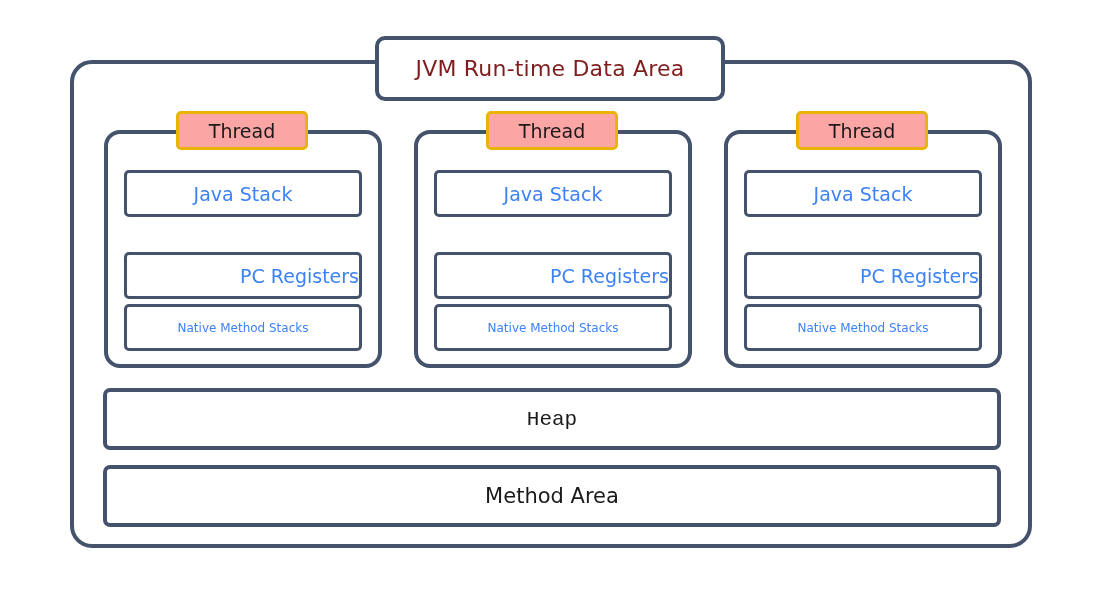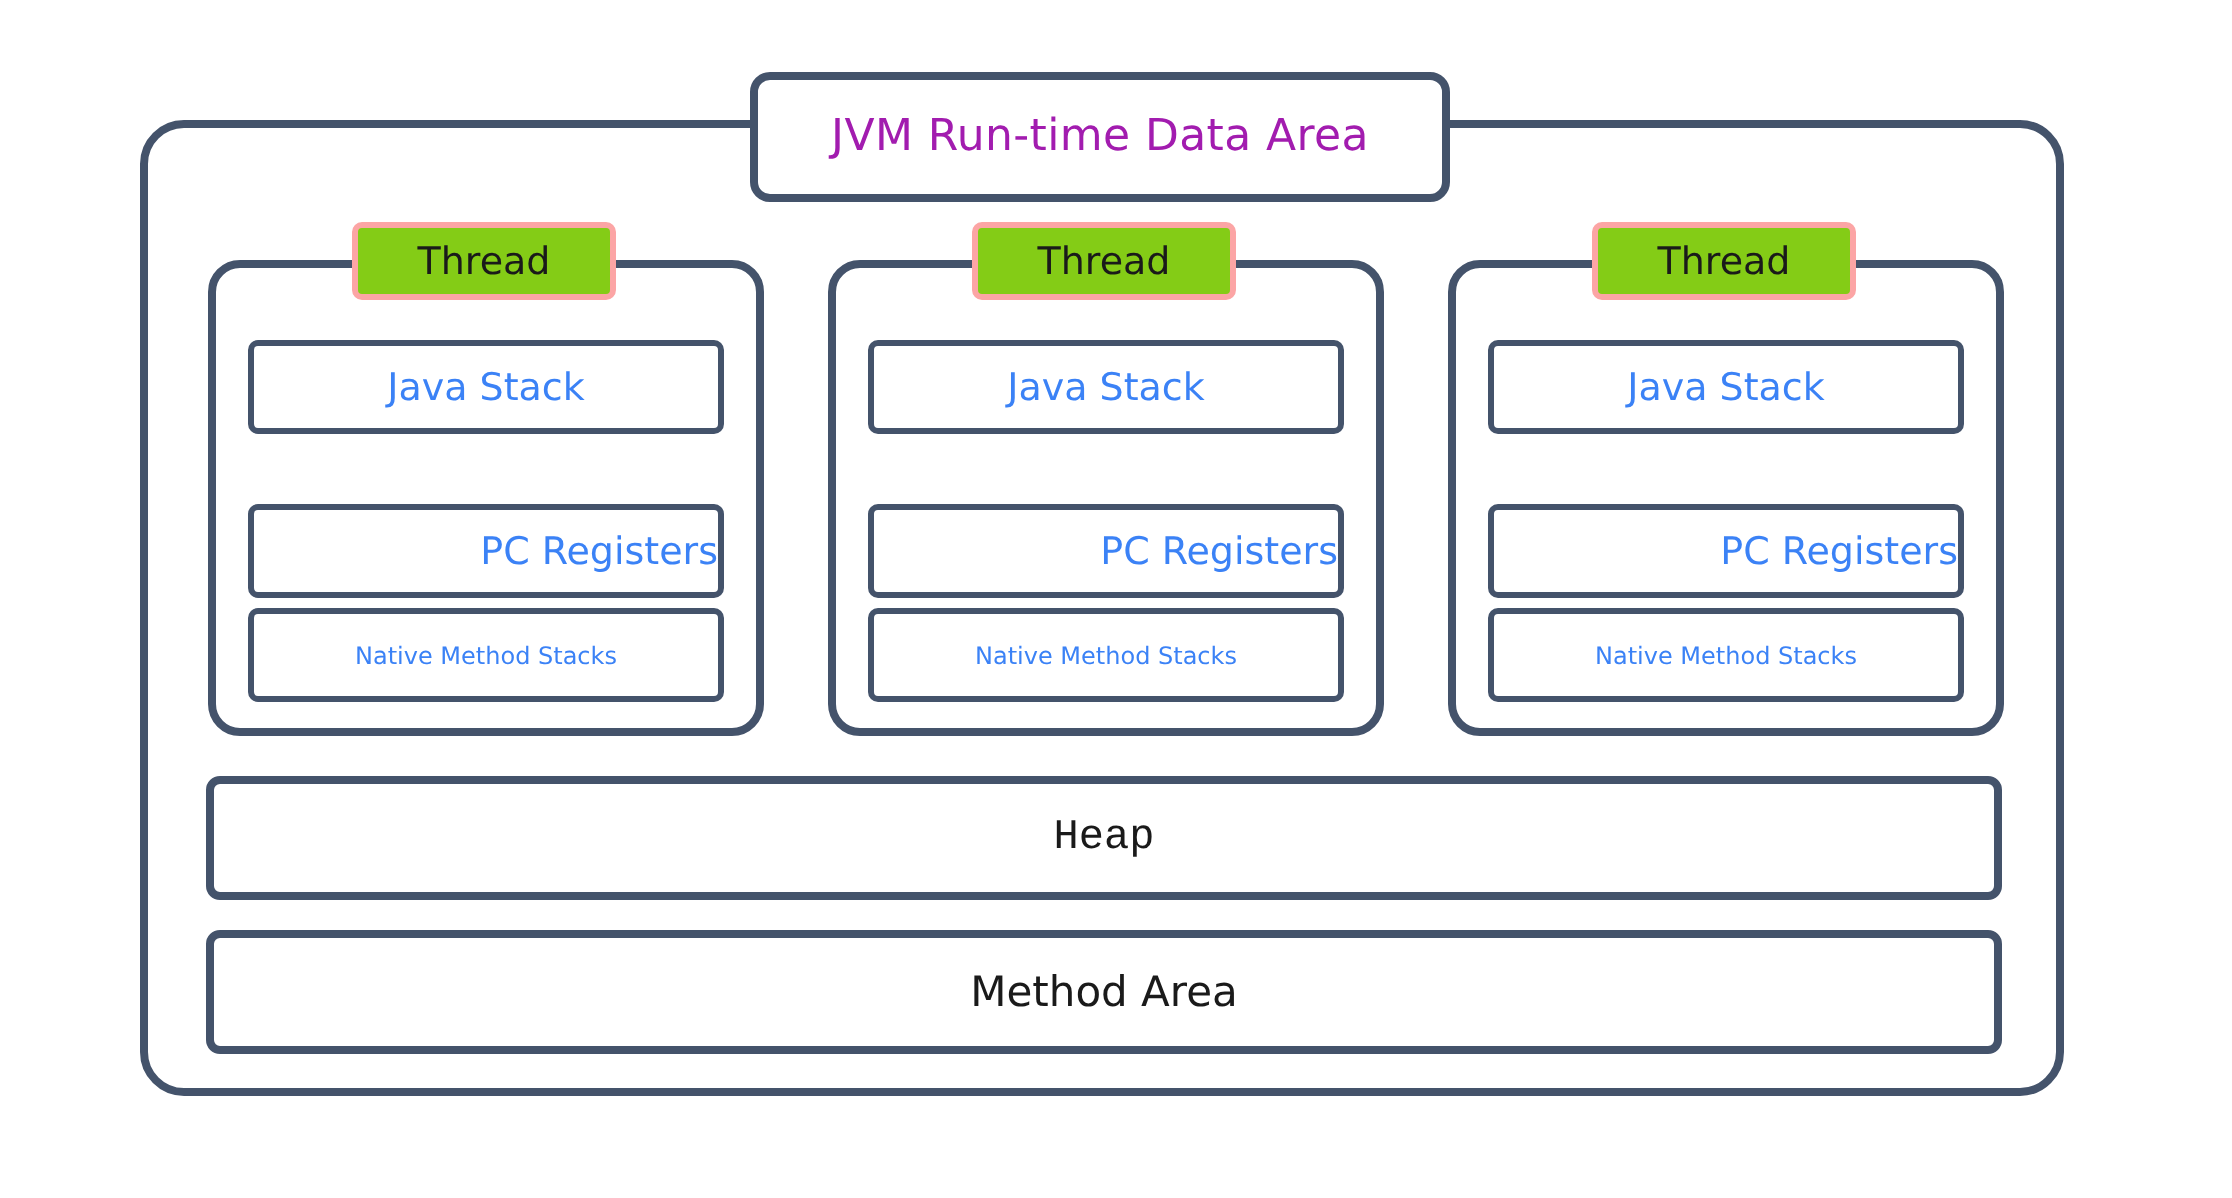--- a/index.html
+++ b/index.html
@@ -45,21 +45,21 @@
     border-radius: 10px;
     box-sizing: border-box;
     background: #ffffff;
     display: flex;
     align-items: center;
     justify-content: center;
     z-index: 5;
   }
   .title-chip .label {
     font-size: 22px;
-    color: #a21caf;
+    color: #7f1d1d;
     letter-spacing: 0.2px;
     white-space: nowrap;
   }
 
   
   .thread-col {
     position: absolute;
     top: 130px;
     width: 278px;
     height: 238px;   
@@ -71,24 +71,24 @@
   .thread-col.c0 { left: 104px; }
   .thread-col.c1 { left: 414px; }
   .thread-col.c2 { left: 724px; }
 
   
   .thread-chip {
     position: absolute;
     top: 111px;
     width: 132px;
     height: 39px;
-    border: 3px solid #fca5a5;
+    border: 3px solid #eab308;
     border-radius: 5px;
     box-sizing: border-box;
-    background: #84cc16;
+    background: #fca5a5;
     display: flex;
     align-items: center;
     justify-content: center;
     z-index: 4;
   }
   .thread-chip.c0 { left: 176px; }
   .thread-chip.c1 { left: 486px; }
   .thread-chip.c2 { left: 796px; }
   .thread-chip .label {
     font-size: 19px;

